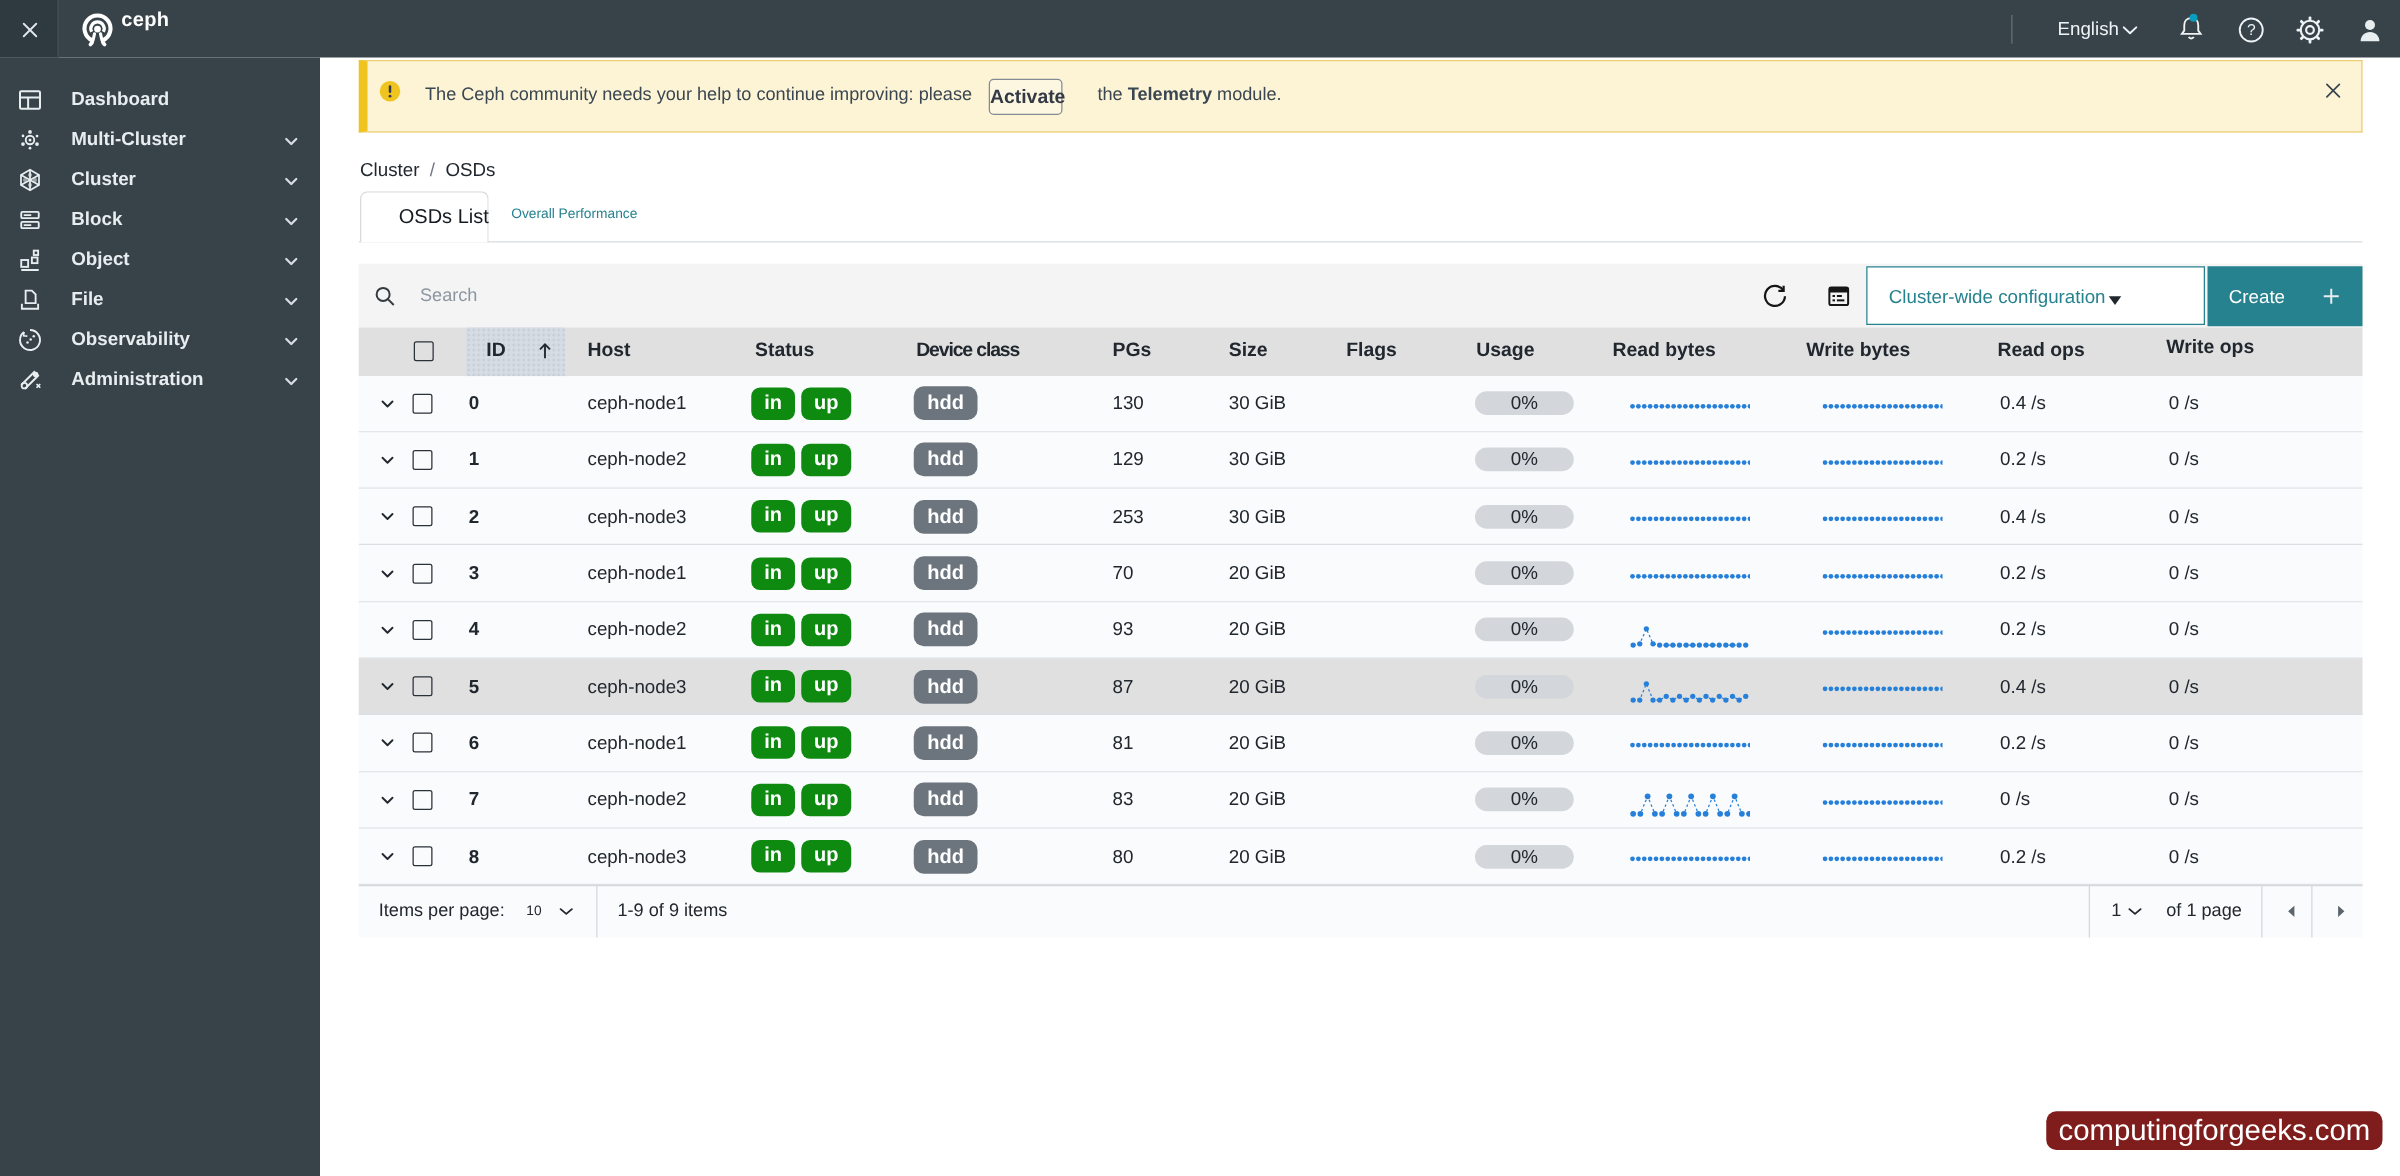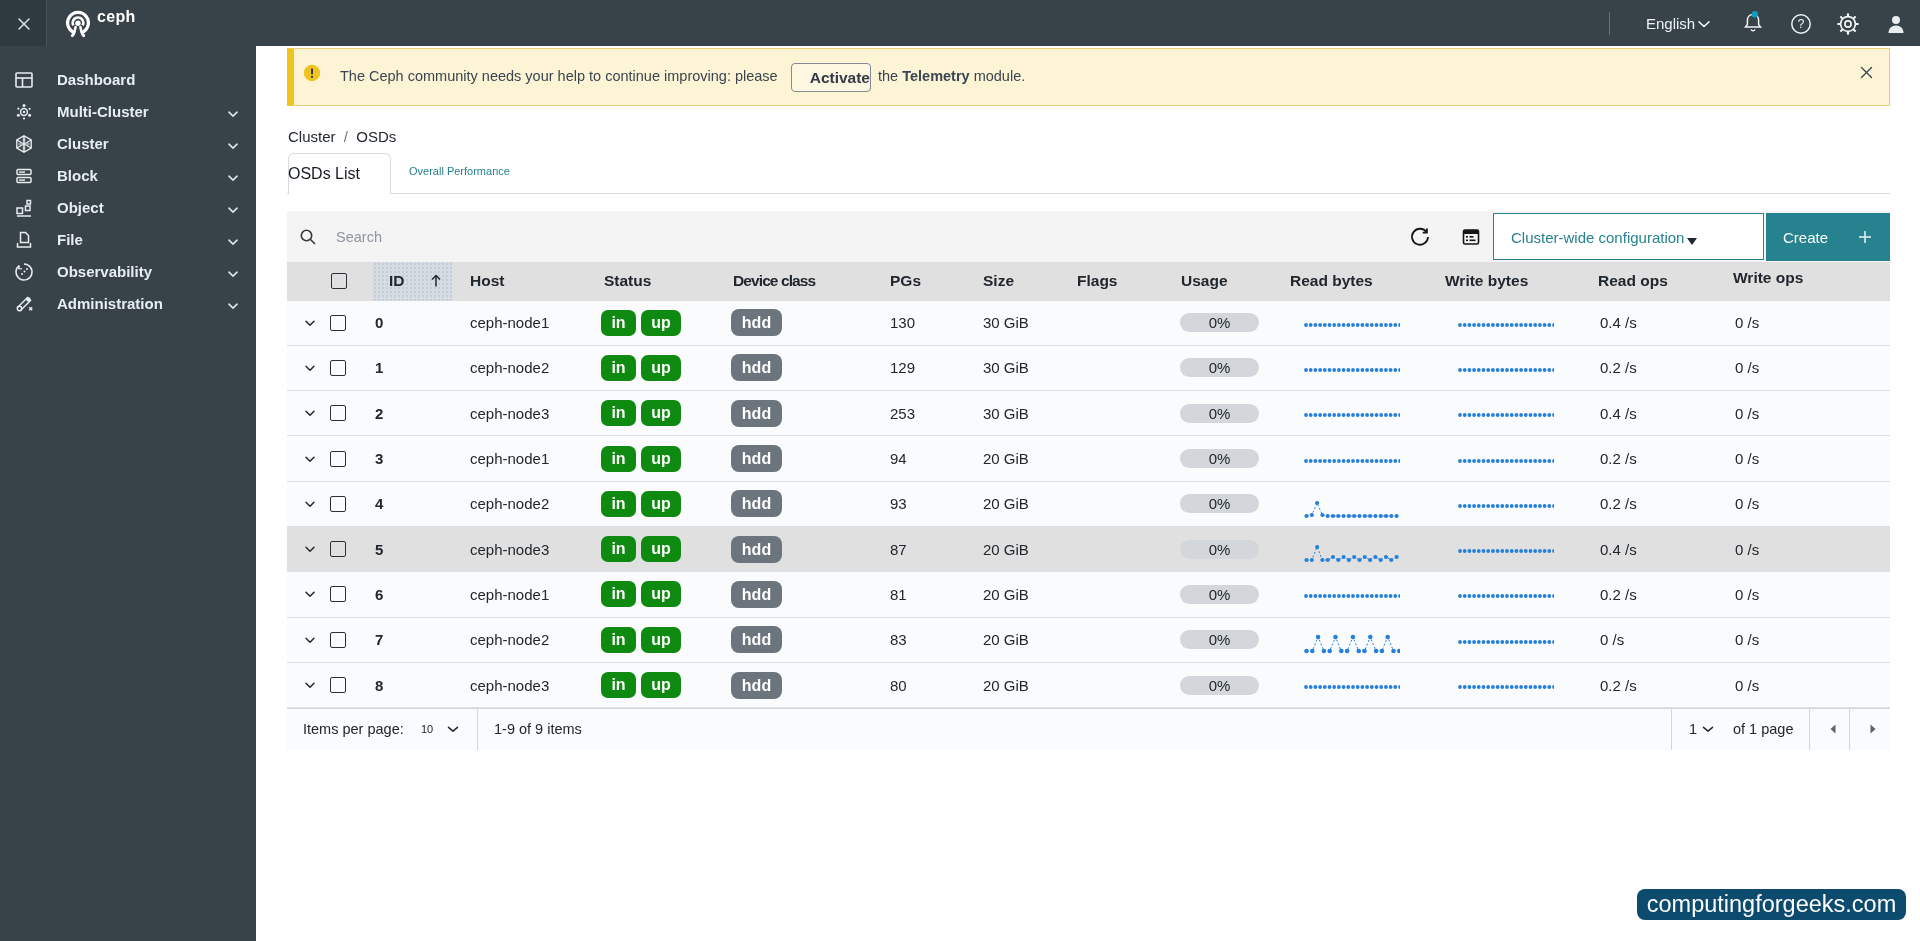--- a/index.html
+++ b/index.html
@@ -175,32 +175,32 @@
         <polyline points="2,4.199999999999999 6.0,8.16 10,4.199999999999999" fill="none" stroke="#d7dde0" stroke-width="1.8" stroke-linecap="round" stroke-linejoin="round"></polyline>
       </svg></span>
   </div>
 <div class="banner"></div>
 <div class="abs" style="left:303px;top:64px"><svg width="18" height="18" viewBox="0 0 18 18" style="">
       <circle cx="9" cy="9" r="8.2" fill="#f0c41f"></circle>
       <rect x="8" y="4.2" width="2" height="6.2" rx="1" fill="#343a4d"></rect>
       <circle cx="9" cy="12.9" r="1.15" fill="#343a4d"></circle>
     </svg></div>
 <div class="abs" style="left:340px;top:68px;font-size:14.5px;color:#3a4651">The Ceph community needs your help to continue improving: please</div>
-<div class="abs" style="left:791px;top:63px;width:80px;height:29px;border:1px solid #848a93;border-radius:4px;background:#fdf7e1;text-align:right;line-height:27px;font-size:15.5px;font-weight:700;color:#333a45">Activate</div>
+<div class="abs" style="left:791px;top:63px;width:59px;height:29px;border:1px solid #848a93;border-radius:4px;background:#fdf7e1;text-align:left;line-height:27px;font-size:15.5px;font-weight:700;color:#333a45">Activate</div>
 <div class="abs" style="left:878px;top:68px;font-size:14.5px;color:#3a4651">the <b>Telemetry</b> module.</div>
 <div class="abs" style="left:1859px;top:65px"><svg width="15" height="15" viewBox="0 0 15 15" style="">
       <g stroke="#3a4651" stroke-width="1.4" stroke-linecap="round">
         <line x1="2.5" y1="2.5" x2="12.5" y2="12.5"></line>
         <line x1="12.5" y1="2.5" x2="2.5" y2="12.5"></line>
       </g>
     </svg></div>
 <div class="abs" style="left:288px;top:128px;font-size:15px;color:#21272e">Cluster&nbsp;&nbsp;<span style="color:#6f7783">/</span>&nbsp;&nbsp;OSDs</div>
 <div class="abs" style="left:287px;top:193px;width:1603px;height:1px;background:#d8dbde"></div>
 <div class="abs" style="left:288px;top:153px;width:103px;height:41px;background:#fff;border:1px solid #d8dbde;border-bottom:none;border-radius:6px 6px 0 0"></div>
-<div class="abs" style="left:288px;top:165px;width:103px;text-align:left;font-size:16px;color:#161b22">OSDs List</div>
+<div class="abs" style="left:288px;top:165px;width:103px;text-align:right;font-size:16px;color:#161b22">OSDs List</div>
 <div class="abs" style="left:409px;top:165px;font-size:11px;color:#25828e">Overall Performance</div>
 <div class="abs" style="left:287px;top:211px;width:1603px;height:51px;background:#f4f4f4"></div>
 <div class="abs" style="left:299px;top:228px"><svg width="18" height="18" viewBox="0 0 18 18" style="">
       <circle cx="7.5" cy="7.5" r="5.2" fill="none" stroke="#343a40" stroke-width="1.6"></circle>
       <line x1="11.5" y1="11.5" x2="16" y2="16" stroke="#343a40" stroke-width="1.6"></line>
     </svg></div>
 <div class="abs" style="left:336px;top:229px;font-size:14.5px;color:#8d96a0">Search</div>
 <div class="abs" style="left:1409px;top:226px"><svg width="22" height="22" viewBox="0 0 22 22" style="">
       <path d="M17.6 6.2 A8 8 0 1 0 19 11" fill="none" stroke="#161616" stroke-width="1.8"></path>
       <path d="M17.9 2.5 v4.2 h-4.2" fill="none" stroke="#161616" stroke-width="1.8"></path>
@@ -502,21 +502,21 @@
     </div>
     <div class="cell" style="left:88px;font-weight:700">3</div>
     <div class="cell" style="left:183px">ceph-node1</div>
     <div class="cell" style="left:314px">
       <span class="pill" style="background:#0e8a10;width:35px;height:26px;line-height:26px;border-radius:7px;font-size:16px">in</span>
       <span class="pill" style="background:#0e8a10;margin-left:5px;width:40px;height:26px;line-height:26px;border-radius:7px;font-size:16px">up</span>
     </div>
     <div class="cell" style="left:444px">
       <span class="pill" style="background:#6c757d;width:51px;height:27px;line-height:27px;border-radius:8px;font-size:16px">hdd</span>
     </div>
-    <div class="cell" style="left:603px">94</div>
+    <div class="cell" style="left:603px">70</div>
     <div class="cell" style="left:696px">20 GiB</div>
     <div class="cell" style="left:893px">
       <span style="display:inline-block;width:79px;height:19px;background:#d3d7db;border-radius:9.5px;text-align:center;line-height:19px;font-size:15px;color:#21272e">0%</span>
     </div>
     <div class="cell" style="left:1017px;padding-top:4px">
       <svg width="96" height="34" style="display:block">
         <g fill="#2680d9">
           <circle cx="2.0" cy="17.0" r="1.9"></circle>
           <circle cx="6.7" cy="17.0" r="1.9"></circle>
           <circle cx="11.4" cy="17.0" r="1.9"></circle>
@@ -979,12 +979,12 @@
     </svg></div>
 <div class="abs" style="left:1733px;top:708px;height:42px;display:flex;align-items:center;font-size:14.5px;color:#21272e">of 1 page</div>
 <div class="abs" style="left:1809px;top:708px;width:1px;height:42px;background:#d4d8db"></div>
 <div class="abs" style="left:1825px;top:721px"><svg width="16" height="16" viewBox="0 0 16 16" style="">
       <polygon points="10.5,3.5 5.5,8 10.5,12.5" fill="#5b636b"></polygon>
     </svg></div>
 <div class="abs" style="left:1849px;top:708px;width:1px;height:42px;background:#d4d8db"></div>
 <div class="abs" style="left:1865px;top:721px"><svg width="16" height="16" viewBox="0 0 16 16" style="">
       <polygon points="5.5,3.5 10.5,8 5.5,12.5" fill="#5b636b"></polygon>
     </svg></div>
-<div class="abs" style="left:1637px;top:889px;width:269px;height:31px;background:#0c4a6e;border-radius:8px;color:#fff;font-size:23.5px;text-align:center;line-height:30px;letter-spacing:0px">computingforgeeks.com</div>
+<div class="abs" style="left:1637px;top:889px;width:269px;height:31px;background:#7f1d1d;border-radius:8px;color:#fff;font-size:23.5px;text-align:center;line-height:30px;letter-spacing:0px">computingforgeeks.com</div>
 </body></html>

